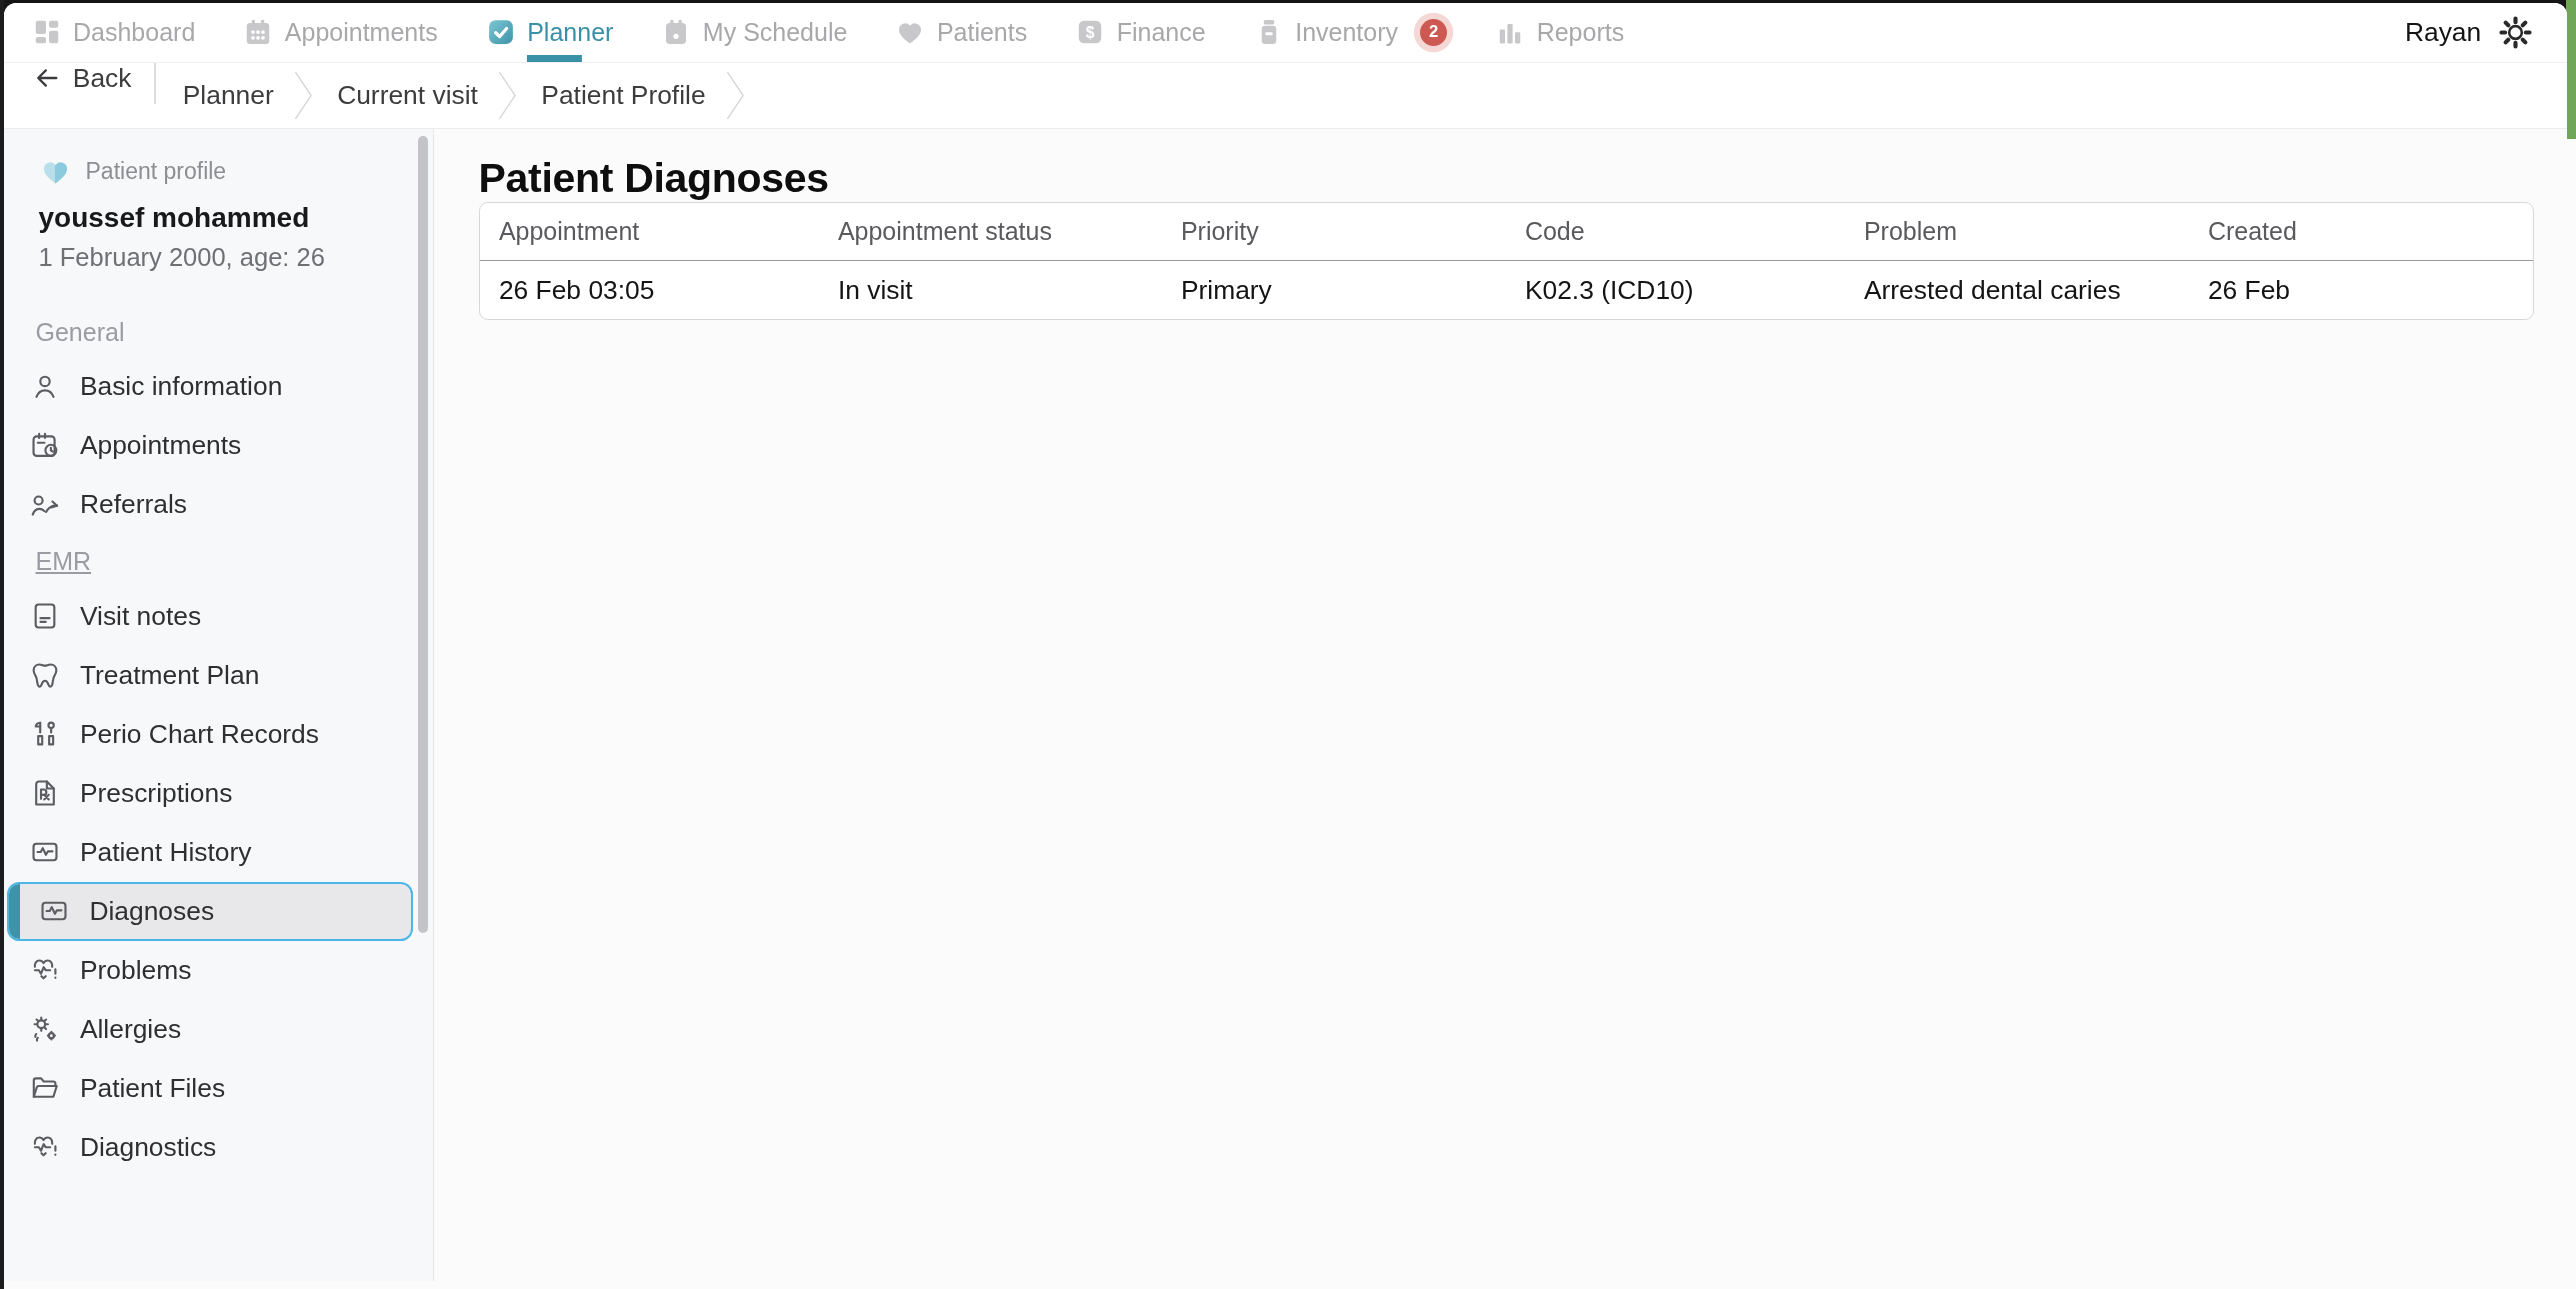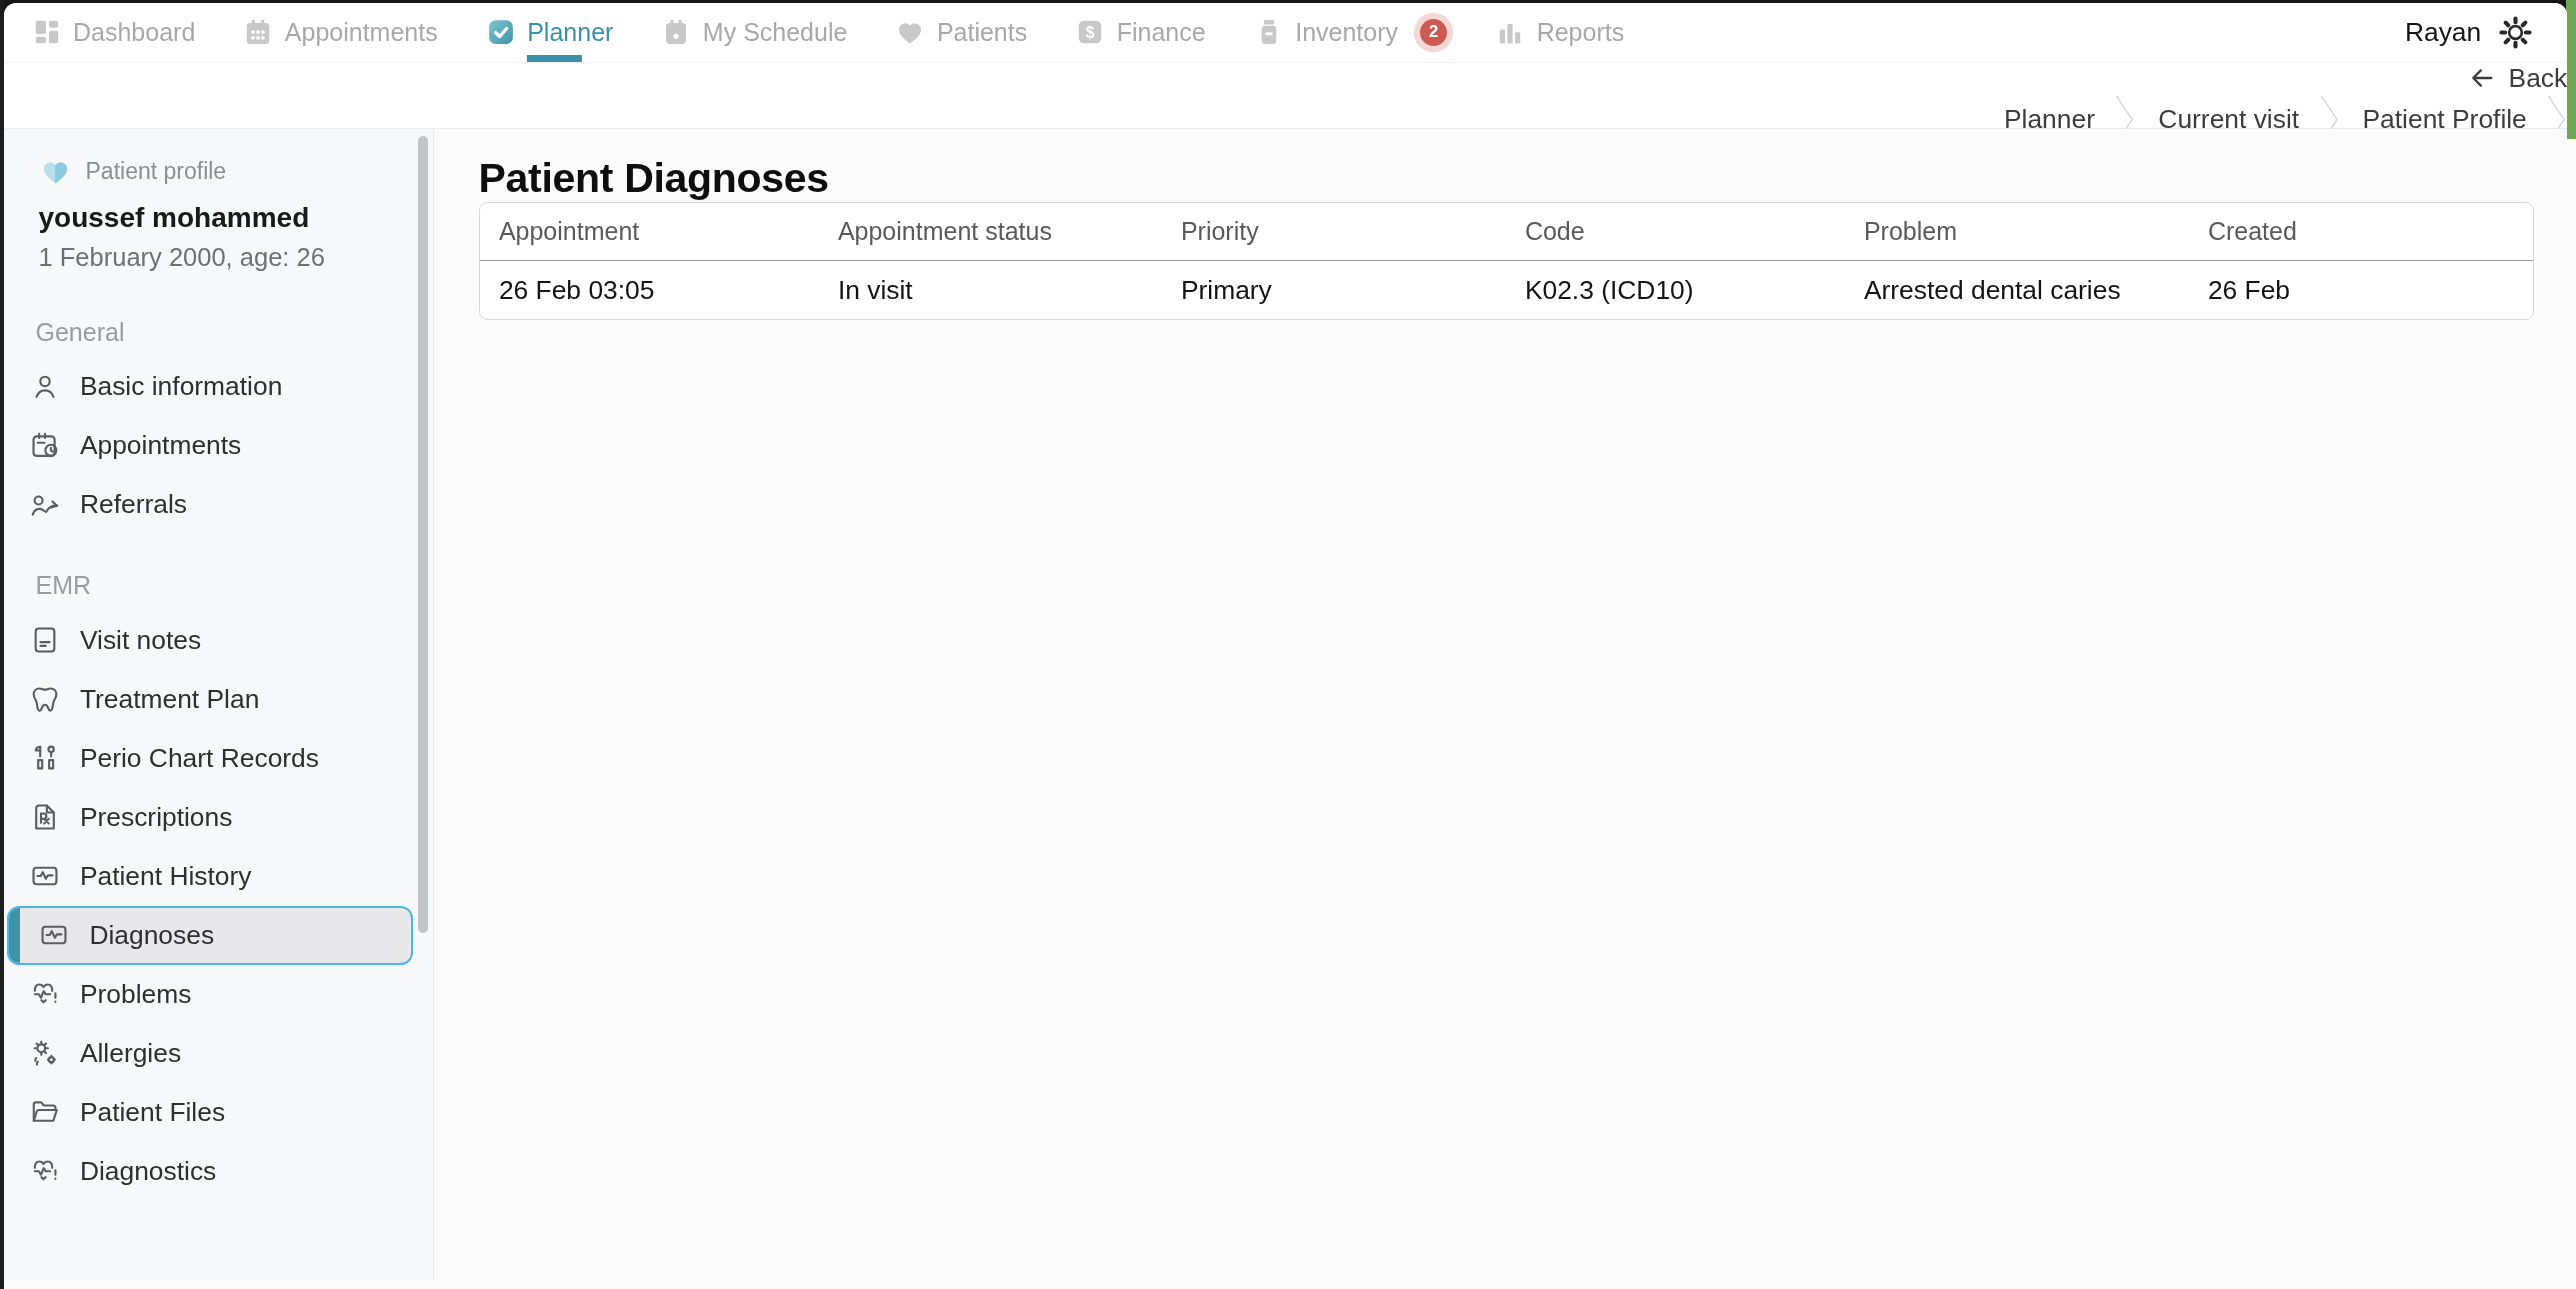--- a/index.html
+++ b/index.html
@@ -28,40 +28,40 @@
   .nav-icon { width:30px; height:30px; }
   .badge { margin-left:10.6px; width:27px; height:27px; border-radius:50%; background:#cd5a52;
     box-shadow:0 0 0 6.2px #f5d8d6; color:#fff; font-size:16.7px; font-weight:700;
     display:flex; align-items:center; justify-content:center; }
   .nav-right { margin-left:auto; display:flex; align-items:center; gap:16px; }
   .user-name { font-size:26.4px; color:#141414; }
   .gear { width:37px; height:37px; }
 
   
   .crumb-bar { height:66px; background:#ffffff; border-bottom:1.8px solid #ececee;
-    display:flex; align-items:flex-end; padding-left:29px;flex-direction:column; }
+    display:flex; align-items:flex-start; padding-left:29px; }
   .back-btn { display:flex; align-items:center; gap:12.3px; font-size:26.4px; color:#3c3c3e; cursor:default; }
   .back-arrow { width:28px; height:28px; }
   .vdivider { width:1.8px; height:41px; background:#dcdcde; margin:0 3.5px 0 23px; }
   .crumbs { display:flex; align-items:center; height:100%; }
   .crumb { font-size:26.4px; color:#3c3c3e; padding:0 19.4px 0 23px; white-space:nowrap; }
   .chevron-sep { width:21px; height:51px; }
 
   
   .app-body { display:flex; height:calc(100% - 134px); }
 
   .sidebar { width:430px; flex:0 0 430px; background:#f7f8f9; border-right:1.8px solid #e7e7e9;
     position:relative; padding-top:26.4px; overflow:hidden; }
   .profile-row { margin-left:35px; display:flex; align-items:center; gap:14px;
     color:#8d8d92; font-size:23px; }
   .heart-icon { width:33px; height:33px; }
   .patient-name { margin:14px 35px 0 35px; font-size:28px; font-weight:700; color:#19191b; }
   .patient-dob { margin:8.8px 35px 0 35px; font-size:25.5px; color:#6f6f74; }
   .section-title { margin:46px 0 10.6px 32px; font-size:25px; color:#9b9ba1; }
-  .section-title.tight { margin-top:37px; }
+  .section-title.tight { margin-top:13px;text-decoration:underline; }
   .side-item { height:59px; display:flex; align-items:center; gap:19.4px; padding-left:25px;
     font-size:26.4px; color:#2f2f32; cursor:default; }
   .side-icon { width:32px; height:32px; flex:0 0 32px; }
   .side-item.selected { margin:0 20px 0 3.5px; border:2.6px solid #4db6e8; border-radius:12.3px;
     background:#e8e8ea; padding-left:29px; position:relative; overflow:hidden; }
   .side-item.selected::before { content:""; position:absolute; left:0; top:0; bottom:0;
     width:10.6px; background:#3d93a8; }
   .scroll-thumb { position:absolute; top:7px; right:4.4px; width:10.6px; height:797px;
     background:#c4c4c8; border-radius:6.2px; }
 

